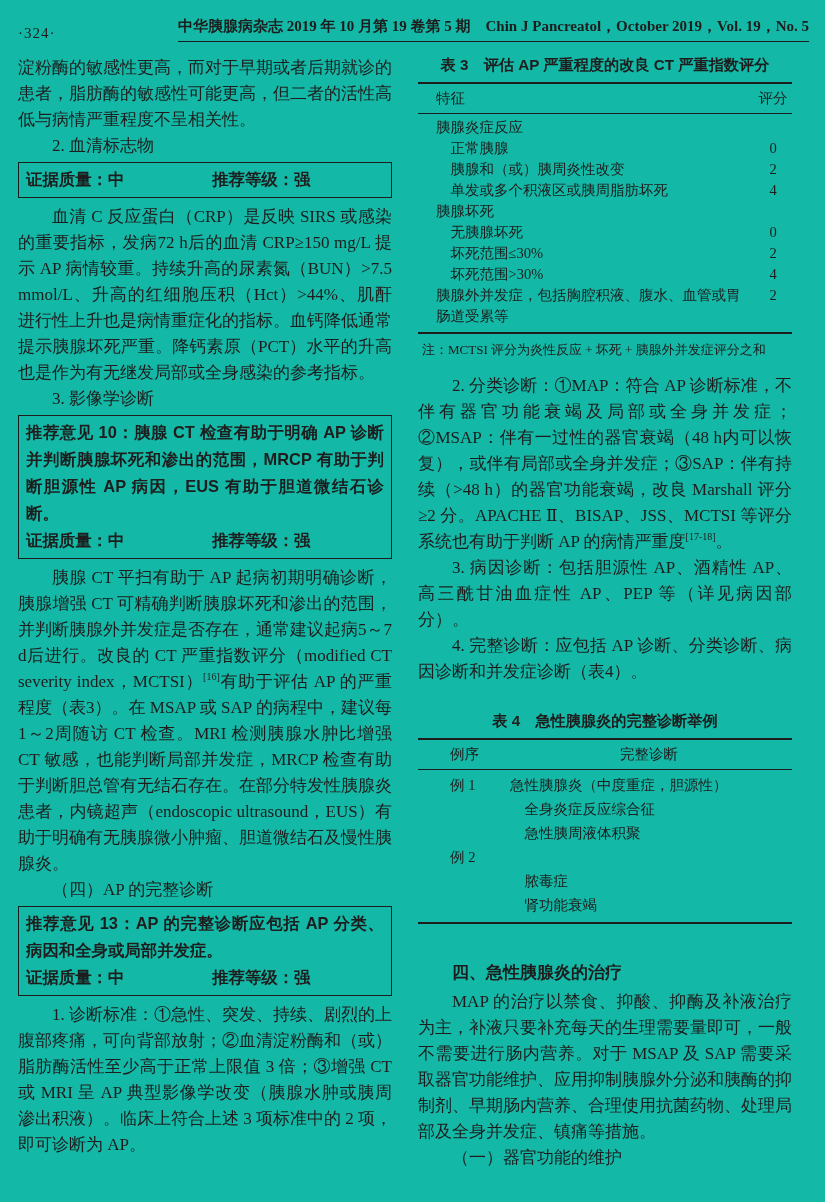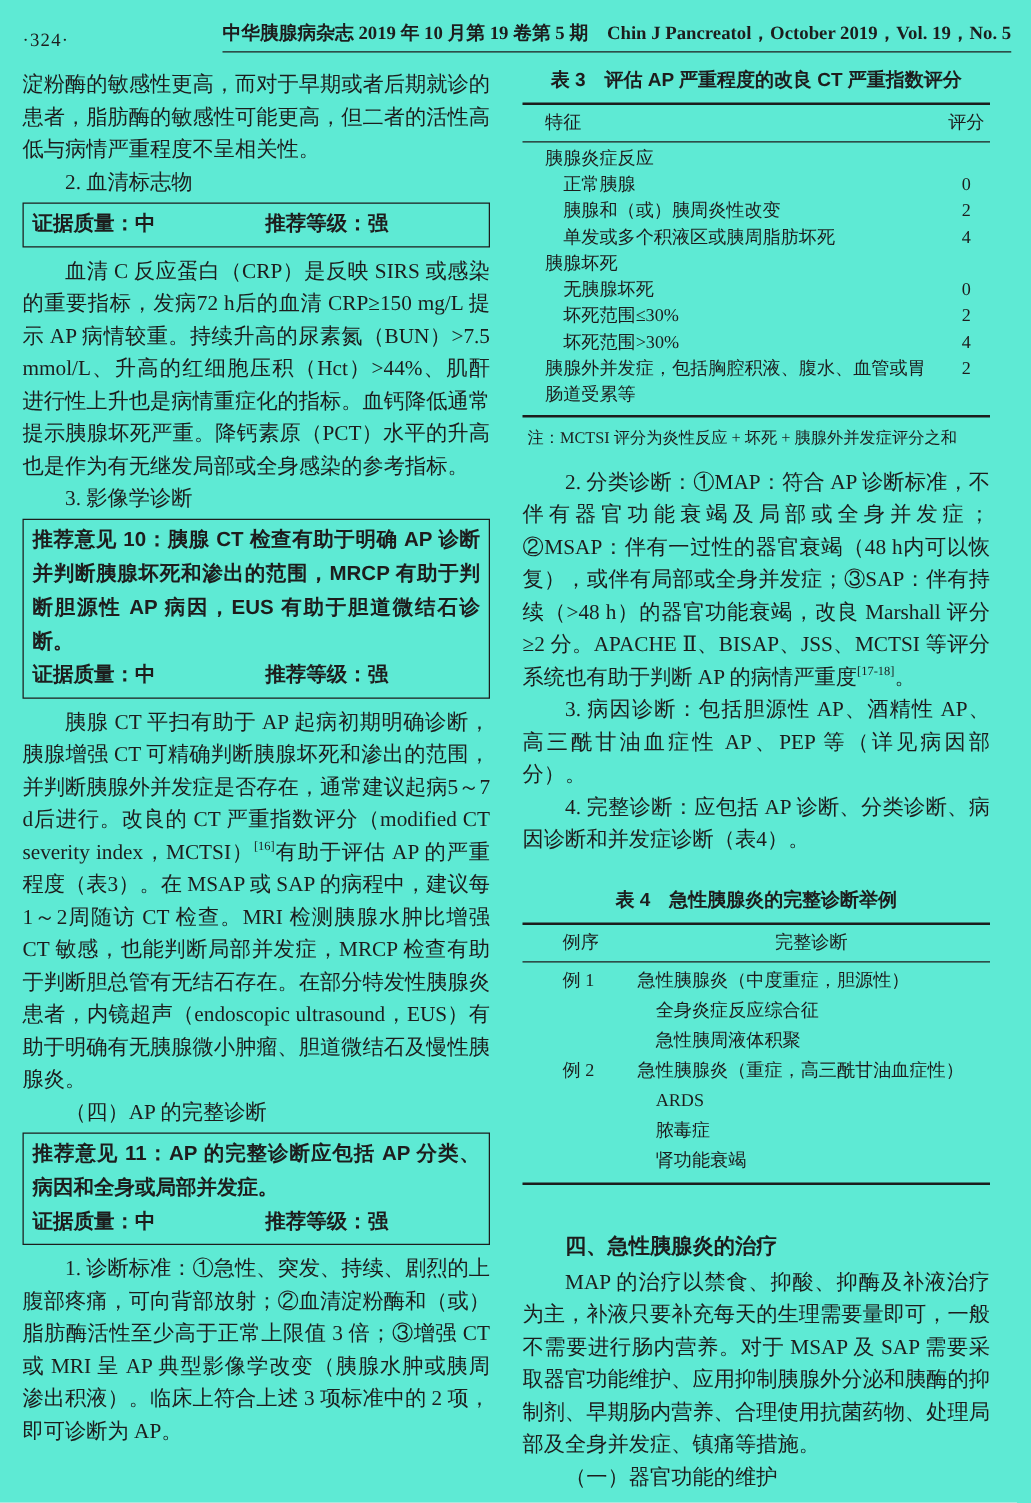--- a/index.html
+++ b/index.html
@@ -1,17 +1,17 @@
 <!DOCTYPE html>
 <html><head>
 <meta charset="utf-8">
 <style>
   html,body{margin:0;padding:0;background:#e8e8e8;}
   .page{
-    width:825px;height:1202px;margin:0 auto;background:#5eead4;
+    width:825px;height:1202px;margin:0 auto;background:#14b8a6;
     box-sizing:border-box;padding:14px 16px 0 18px;overflow:hidden;
     font-family:"Liberation Serif","DejaVu Serif",serif;color:#1d1d1d;
     position:relative;
   }
   
   .header{display:flex;align-items:flex-end;font-size:15px;height:28px;}
   .pagenum{width:120px;letter-spacing:1px;}
   .journal{margin-left:auto;border-bottom:1.5px solid #1d1d1d;padding-bottom:5px;font-size:15px;white-space:nowrap;font-weight:bold;}
   
   .columns{display:flex;gap:26px;margin-top:13px;}
@@ -88,21 +88,21 @@
         <div class="rec-footer">
           <span class="ev">证据质量：中</span>
           <span class="gr">推荐等级：强</span>
         </div>
       </div>
 
       <p>胰腺 CT 平扫有助于 AP 起病初期明确诊断，胰腺增强 CT 可精确判断胰腺坏死和渗出的范围，并判断胰腺外并发症是否存在，通常建议起病5～7 d后进行。改良的 CT 严重指数评分（modified CT severity index，MCTSI）<sup>[16]</sup>有助于评估 AP 的严重程度（表3）。在 MSAP 或 SAP 的病程中，建议每1～2周随访 CT 检查。MRI 检测胰腺水肿比增强 CT 敏感，也能判断局部并发症，MRCP 检查有助于判断胆总管有无结石存在。在部分特发性胰腺炎患者，内镜超声（endoscopic ultrasound，EUS）有助于明确有无胰腺微小肿瘤、胆道微结石及慢性胰腺炎。</p>
       <p>（四）AP 的完整诊断</p>
 
       <div class="rec-box">
-        <div>推荐意见 11：AP 的完整诊断应包括 AP 分类、病因和全身或局部并发症。</div>
+        <div>推荐意见 13：AP 的完整诊断应包括 AP 分类、病因和全身或局部并发症。</div>
         <div class="rec-footer">
           <span class="ev">证据质量：中</span>
           <span class="gr">推荐等级：强</span>
         </div>
       </div>
 
       <p>1. 诊断标准：①急性、突发、持续、剧烈的上腹部疼痛，可向背部放射；②血清淀粉酶和（或）脂肪酶活性至少高于正常上限值 3 倍；③增强 CT 或 MRI 呈 AP 典型影像学改变（胰腺水肿或胰周渗出积液）。临床上符合上述 3 项标准中的 2 项，即可诊断为 AP。</p>
 
     </div>
 
@@ -186,26 +186,24 @@
               <span class="diag ind">全身炎症反应综合征</span>
             </div>
 
             <div class="t4-row">
               <span class="seq"></span>
               <span class="diag ind">急性胰周液体积聚</span>
             </div>
 
             <div class="t4-row">
               <span class="seq">例 2</span>
-              <span class="diag">急性胰腺炎（重症，高三酰甘油血症性）</span>
-            </div>
-
-            <div class="t4-row">
-              <span class="seq"></span>
-              <span class="diag ind">ARDS</span>
+            </div>
+
+            <div class="t4-row">
+              <span class="seq"></span>
             </div>
 
             <div class="t4-row">
               <span class="seq"></span>
               <span class="diag ind">脓毒症</span>
             </div>
 
             <div class="t4-row">
               <span class="seq"></span>
               <span class="diag ind">肾功能衰竭</span>

